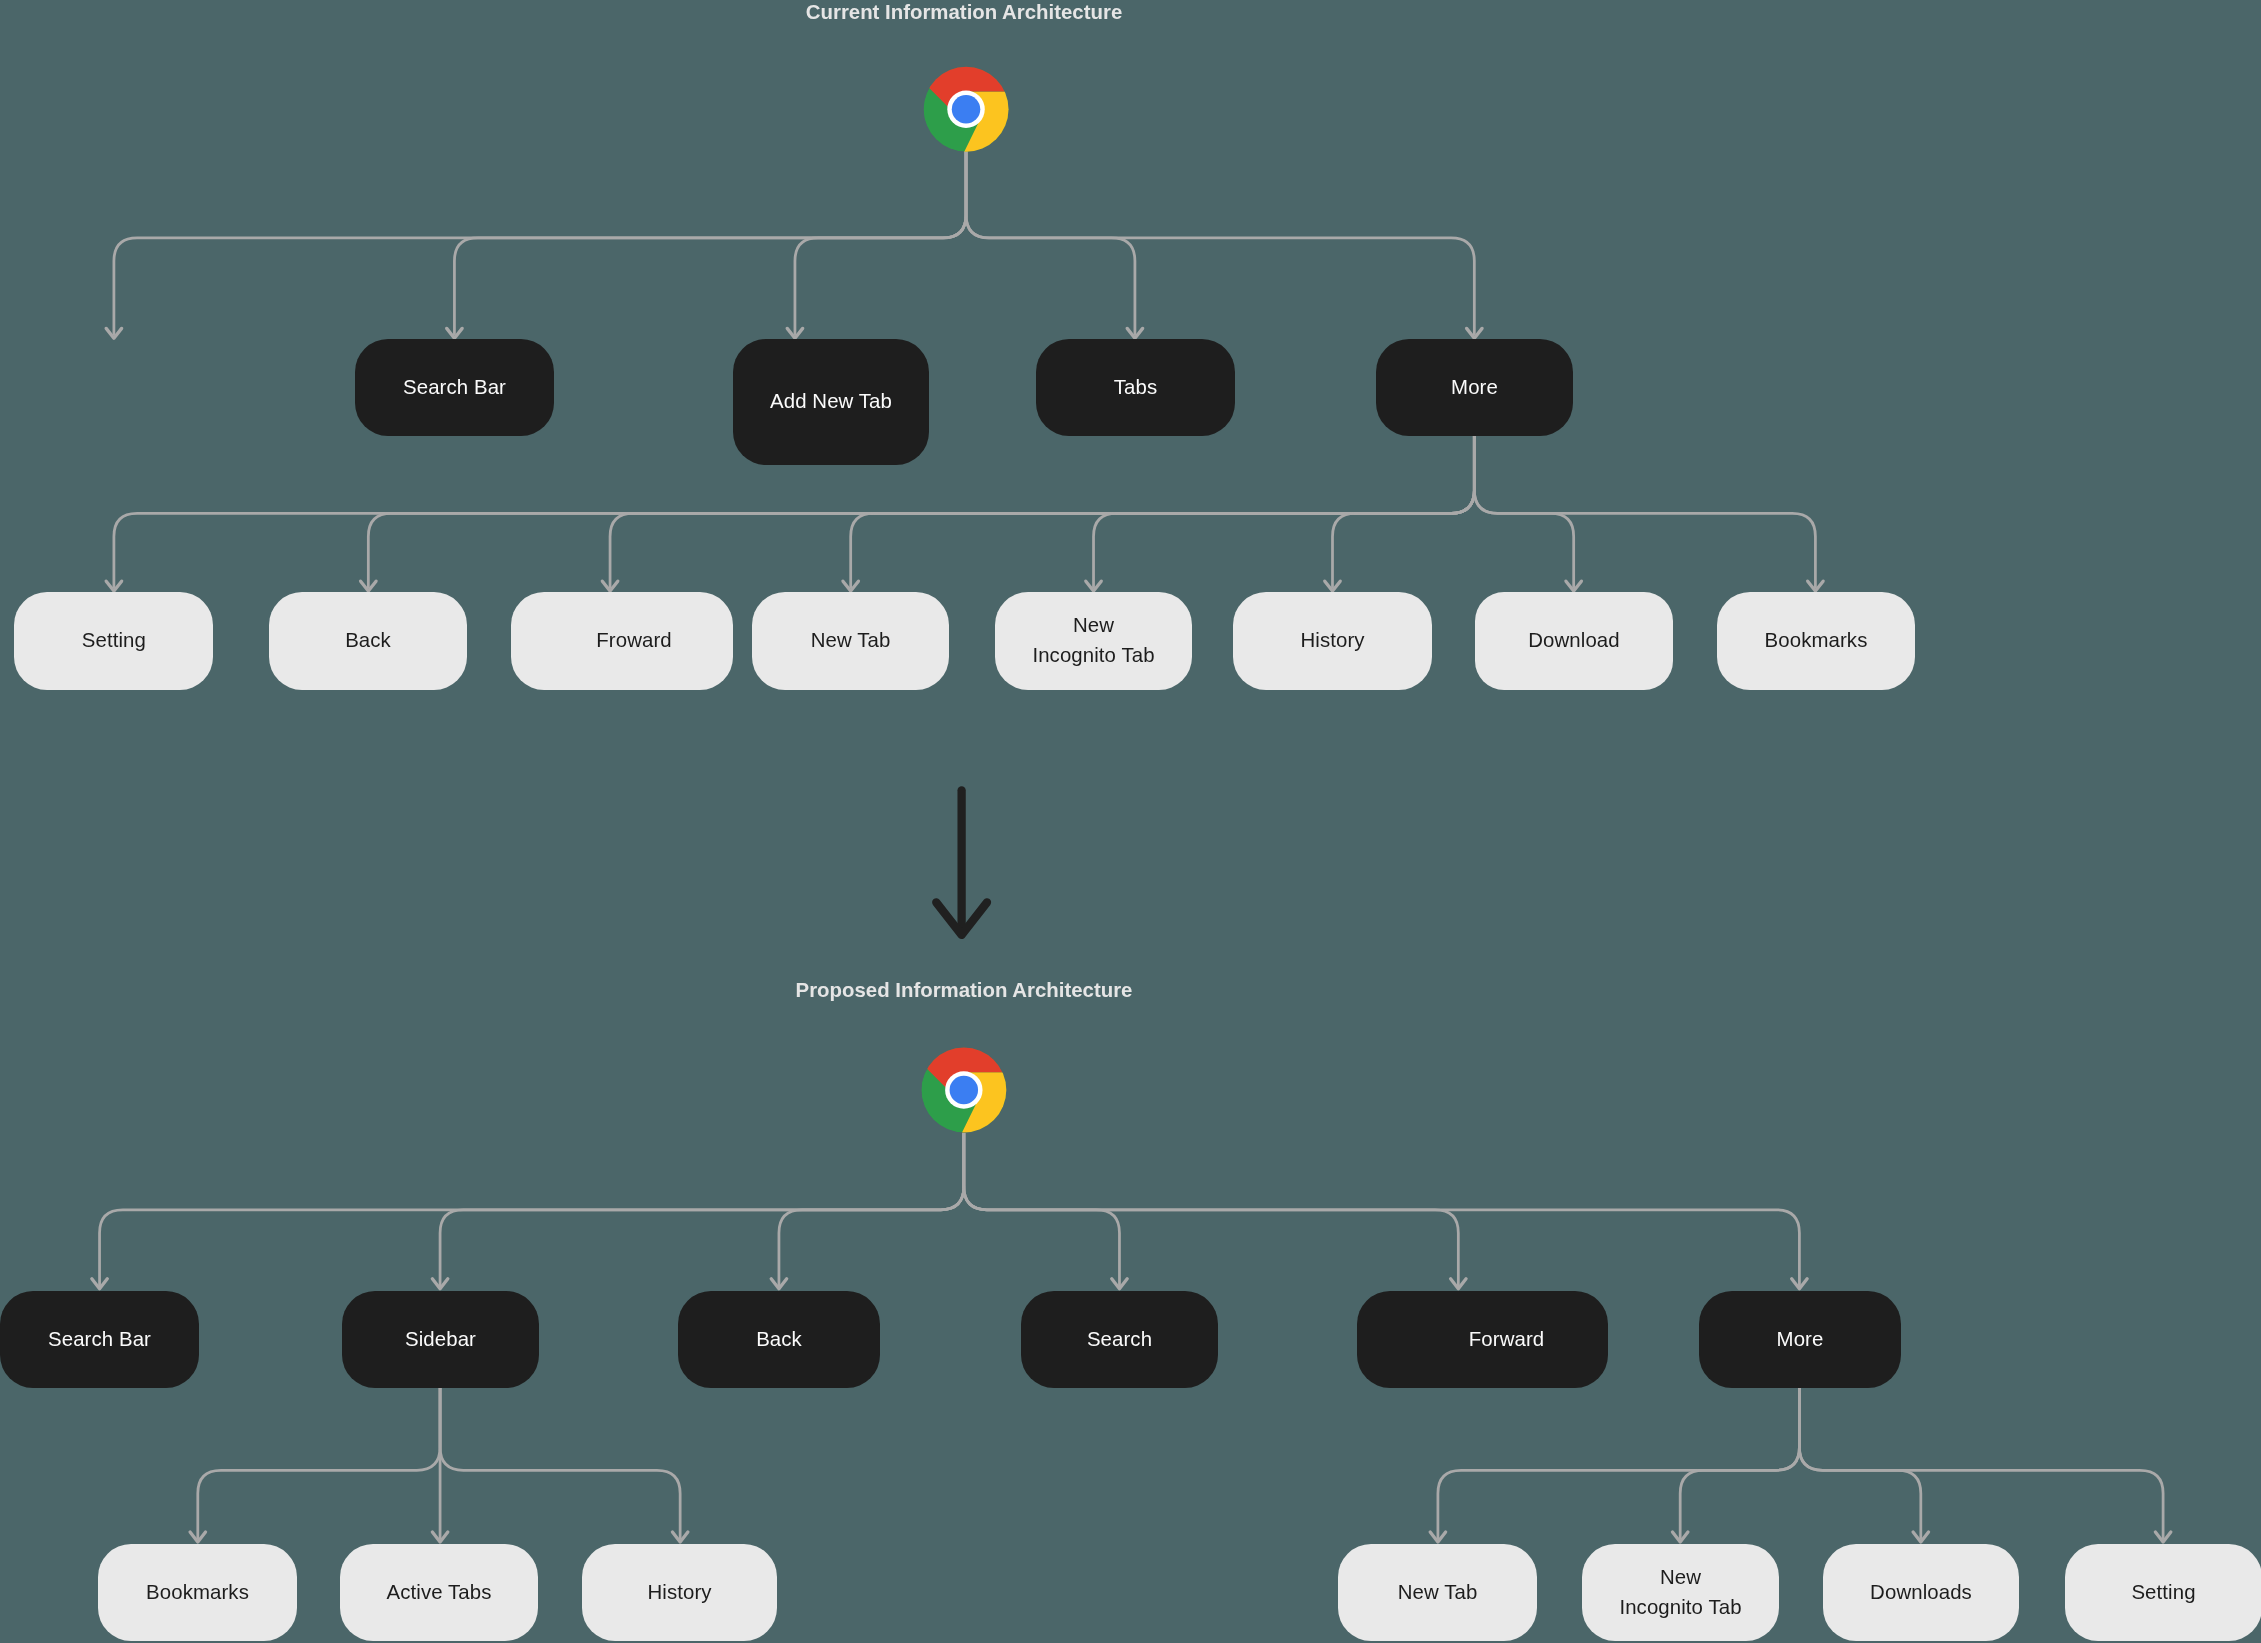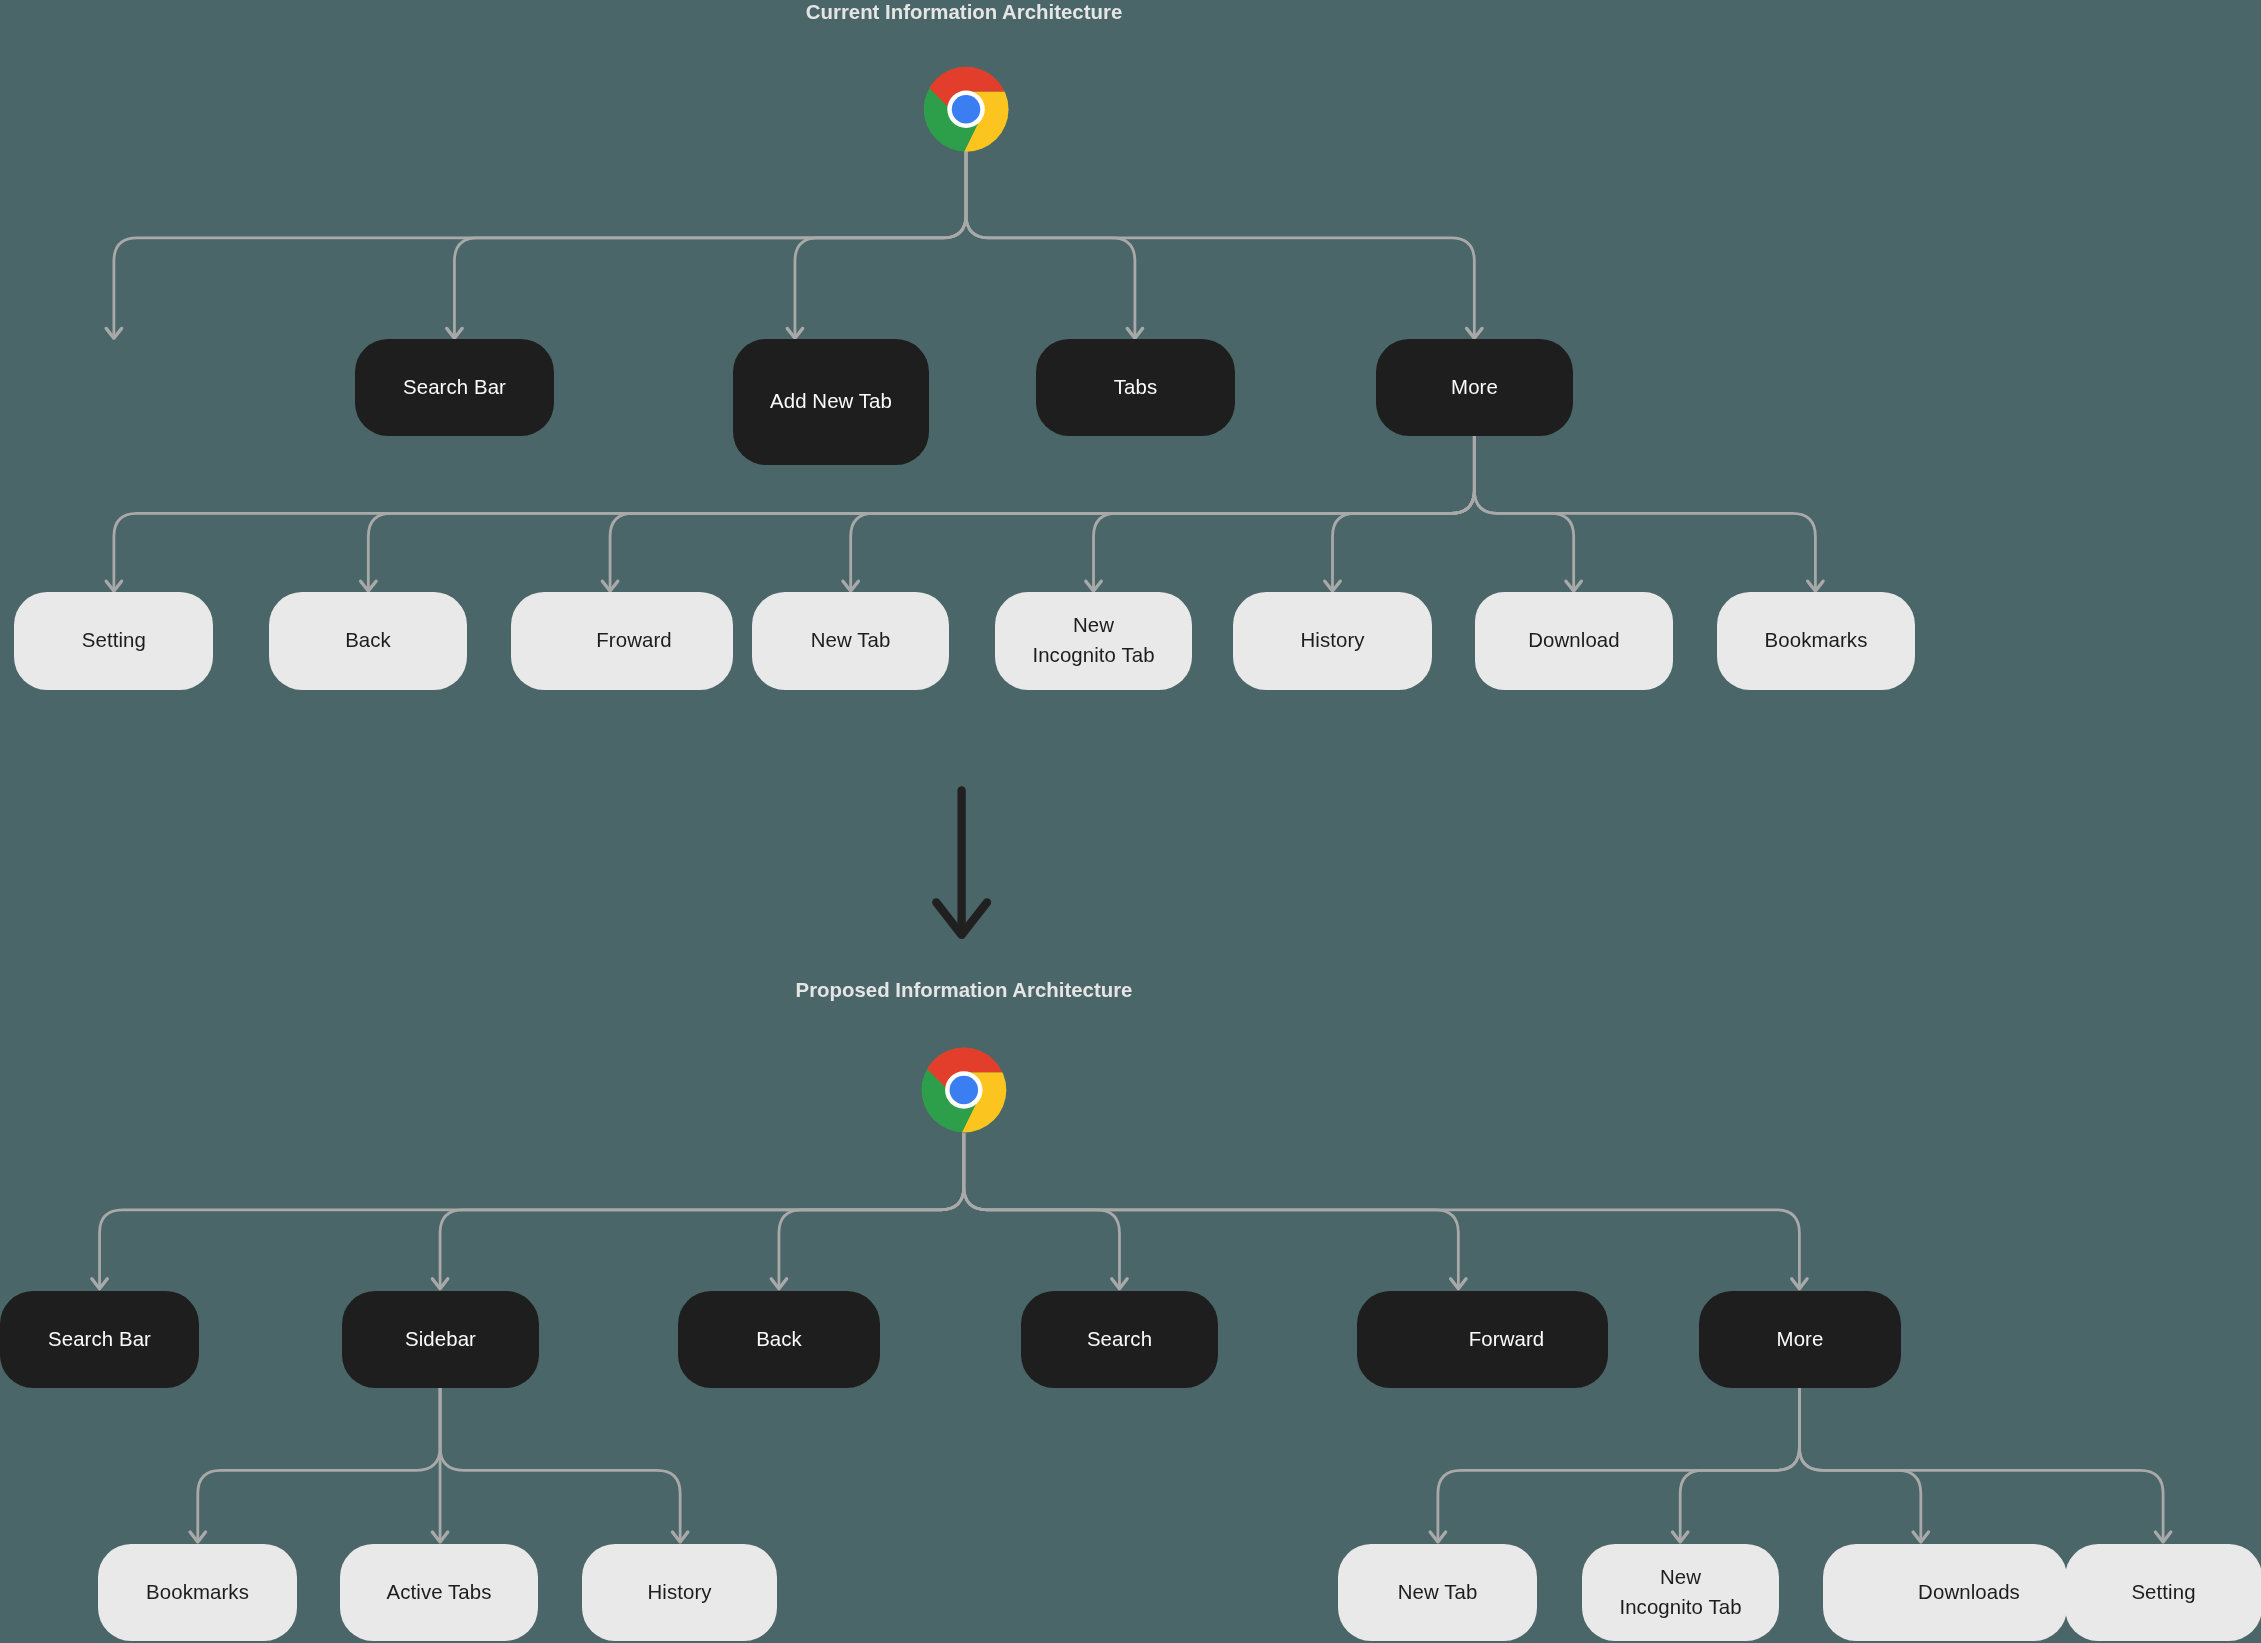--- a/index.html
+++ b/index.html
@@ -147,17 +147,17 @@
   <div class="node dark" style="left:1357px;top:1291px;width:203px;height:97px;padding-left:48px;">Forward</div>
   <div class="node dark" style="left:1699px;top:1291px;width:202px;height:97px;">More</div>
 
   <div class="node light" style="left:98px;top:1544px;width:199px;height:97px;">Bookmarks</div>
   <div class="node light" style="left:340px;top:1544px;width:198px;height:97px;">Active Tabs</div>
   <div class="node light" style="left:582px;top:1544px;width:195px;height:97px;">History</div>
 
   <div class="node light" style="left:1338px;top:1544px;width:199px;height:97px;">New Tab</div>
   <div class="node light" style="left:1582px;top:1544px;width:197px;height:97px;">New
 Incognito Tab</div>
-  <div class="node light" style="left:1823px;top:1544px;width:196px;height:97px;padding-left:48px;">Downloads</div>
+  <div class="node light" style="left:1823px;top:1544px;width:196px;height:97px;">Downloads</div>
   <div class="node light" style="left:2065px;top:1544px;width:197px;height:97px;">Setting</div>
 
 </div>
 
 
 </body></html>

